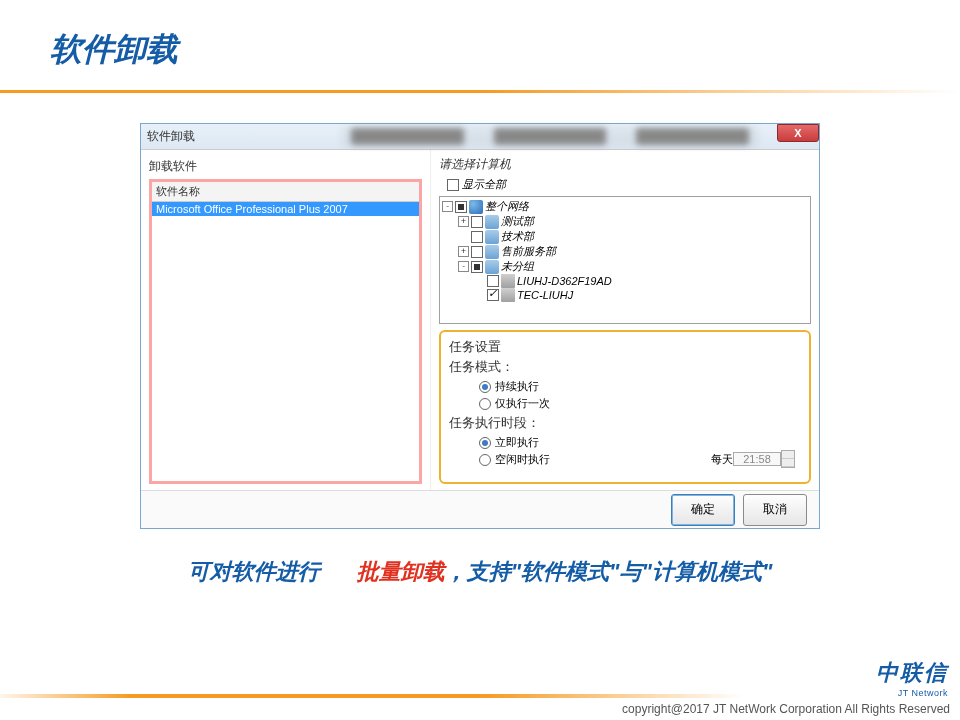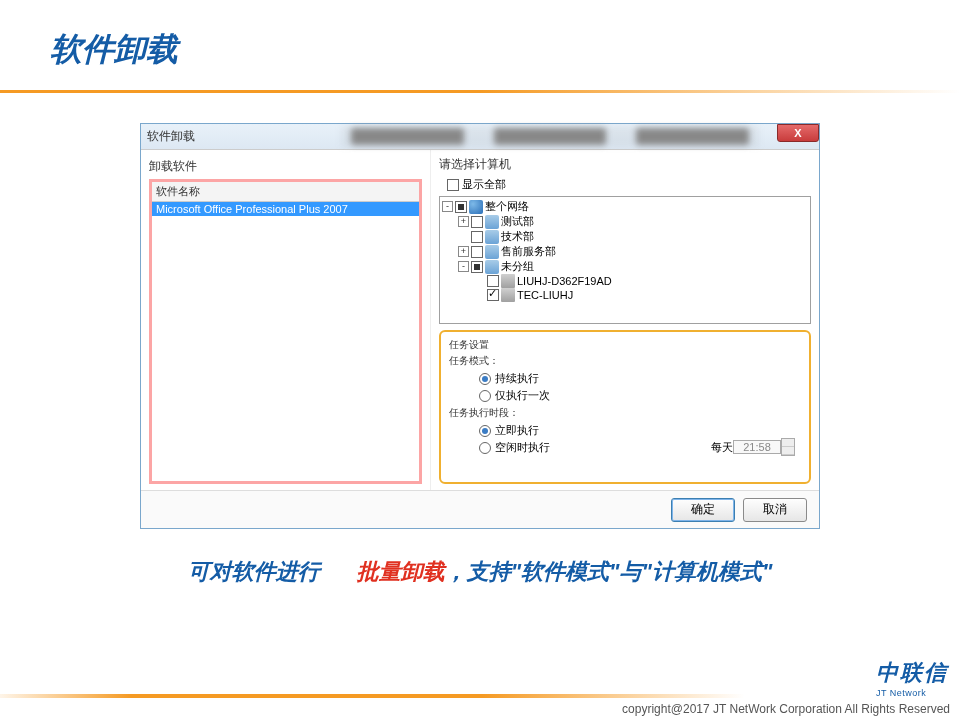--- a/index.html
+++ b/index.html
@@ -99,20 +99,21 @@
   .list-item {
     font-size: 11px;
     padding: 1px 4px;
   }
   .list-item.selected {
     background: #3399ff;
     color: #fff;
   }
   .right-top {
     flex: 0 0 auto;
+    font-style: italic;
   }
   .checkbox-row {
     font-size: 11px;
     display: flex;
     align-items: center;
     gap: 3px;
     margin: 2px 0 4px 8px;
   }
   .fake-checkbox, .fake-checkbox-checked, .fake-checkbox-partial {
     width: 12px; height: 12px;
@@ -168,21 +169,21 @@
   .tree .indent2 { padding-left: 32px; }
   .task-box {
     border: 2px solid #f0b030;
     border-radius: 6px;
     margin-top: 6px;
     padding: 4px 8px 10px 8px;
     flex: 1;
     font-size: 12px;
   }
   .task-box .section-label {
-    font-size: 10px;
+    font-size: 13px;
     color: #333;
     margin: 2px 0;
   }
   .radio-row {
     display: flex;
     align-items: center;
     gap: 4px;
     font-size: 11px;
     padding: 1px 0 1px 30px;
     text-align: center;
@@ -231,21 +232,21 @@
     border-top: 1px solid #ddd;
     display: flex;
     justify-content: flex-end;
     align-items: center;
     gap: 8px;
     padding: 0 12px;
     background: #fafafa;
   }
   .win-btn {
     min-width: 64px;
-    height: 24px;
+    height: 32px;
     font-size: 12px;
     border: 1px solid #8a8a8a;
     background: linear-gradient(#fefefe,#e6e6e6);
     border-radius: 3px;
     cursor: pointer;
   }
   .win-btn.default {
     border: 1px solid #3c7fb1;
     box-shadow: 0 0 0 1px #7eb4ea inset;
   }
@@ -264,20 +265,21 @@
     left: 0; right: 0;
     display: flex;
     align-items: flex-end;
   }
   .footer-divider {
     flex: 1;
     height: 4px;
     background: linear-gradient(to right, rgba(245,154,35,0.1) 0%, #f59a23 15%, #f59a23 55%, rgba(245,154,35,0) 85%);
   }
   .logo-box {
+    text-align: right;
     padding-right: 12px;
   }
   .logo-main {
     color: #145ca6;
     font-size: 22px;
     font-weight: bold;
     letter-spacing: 2px;
     font-style: italic;
   }
   .logo-sub {

